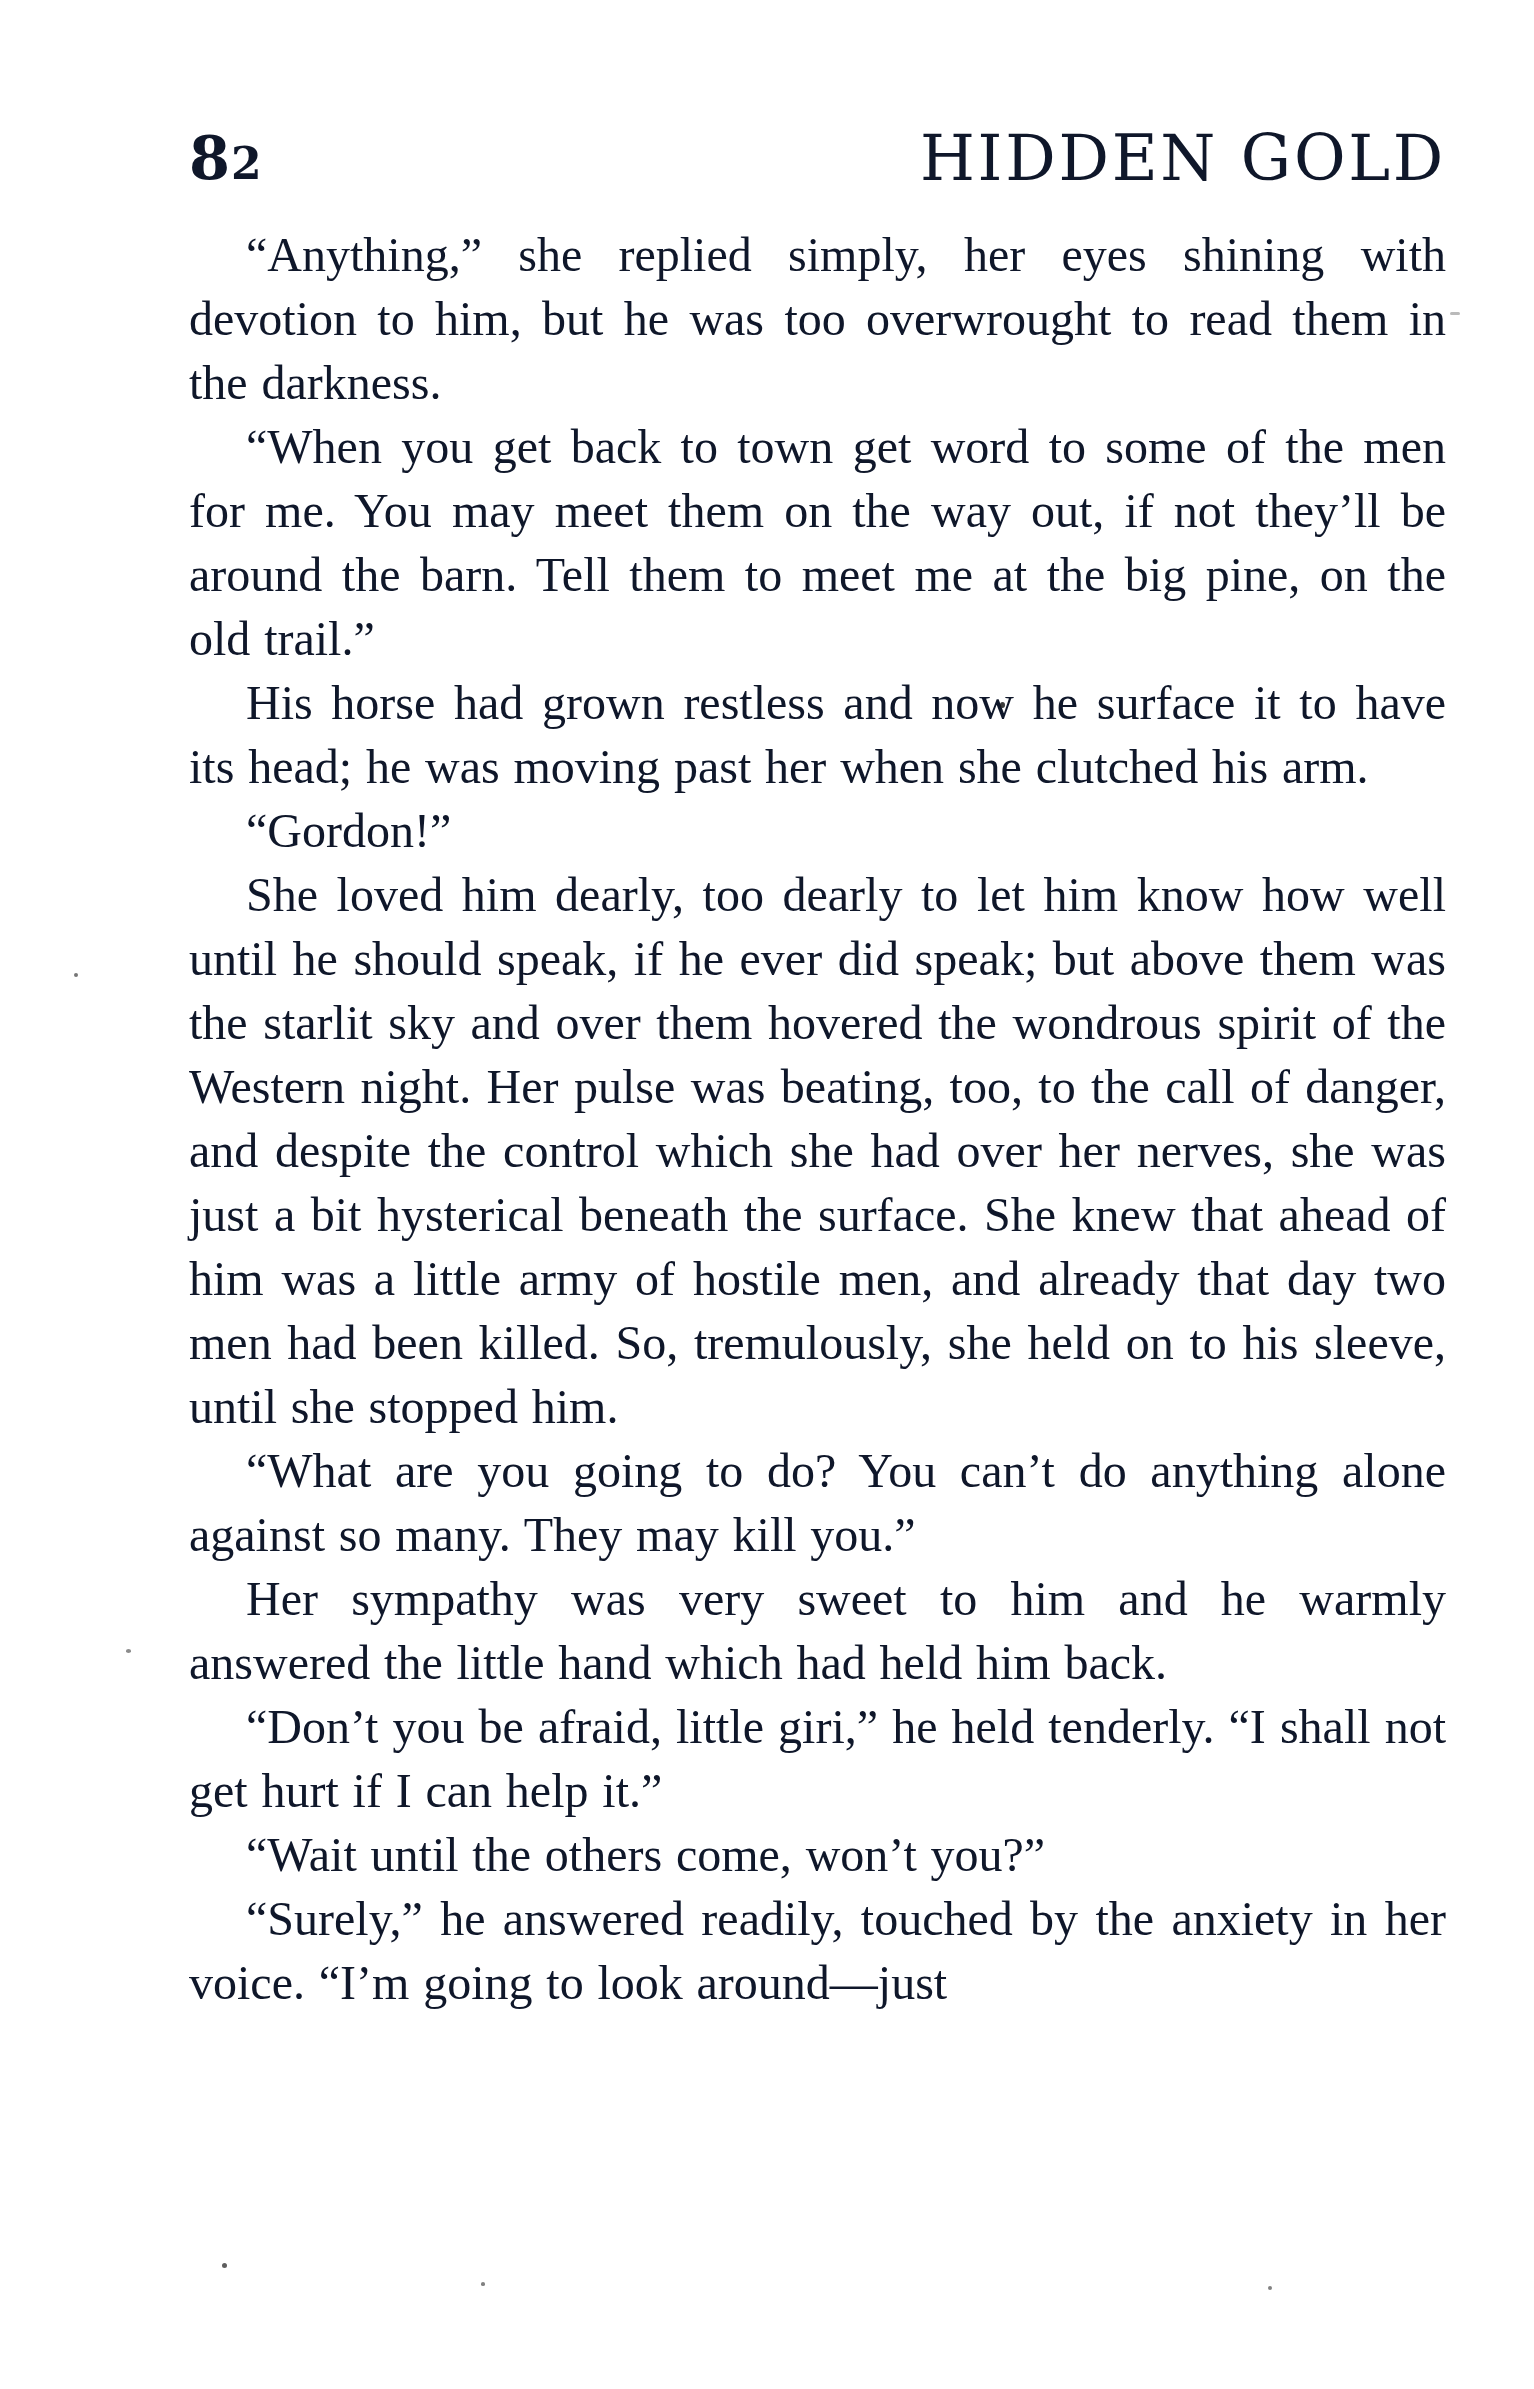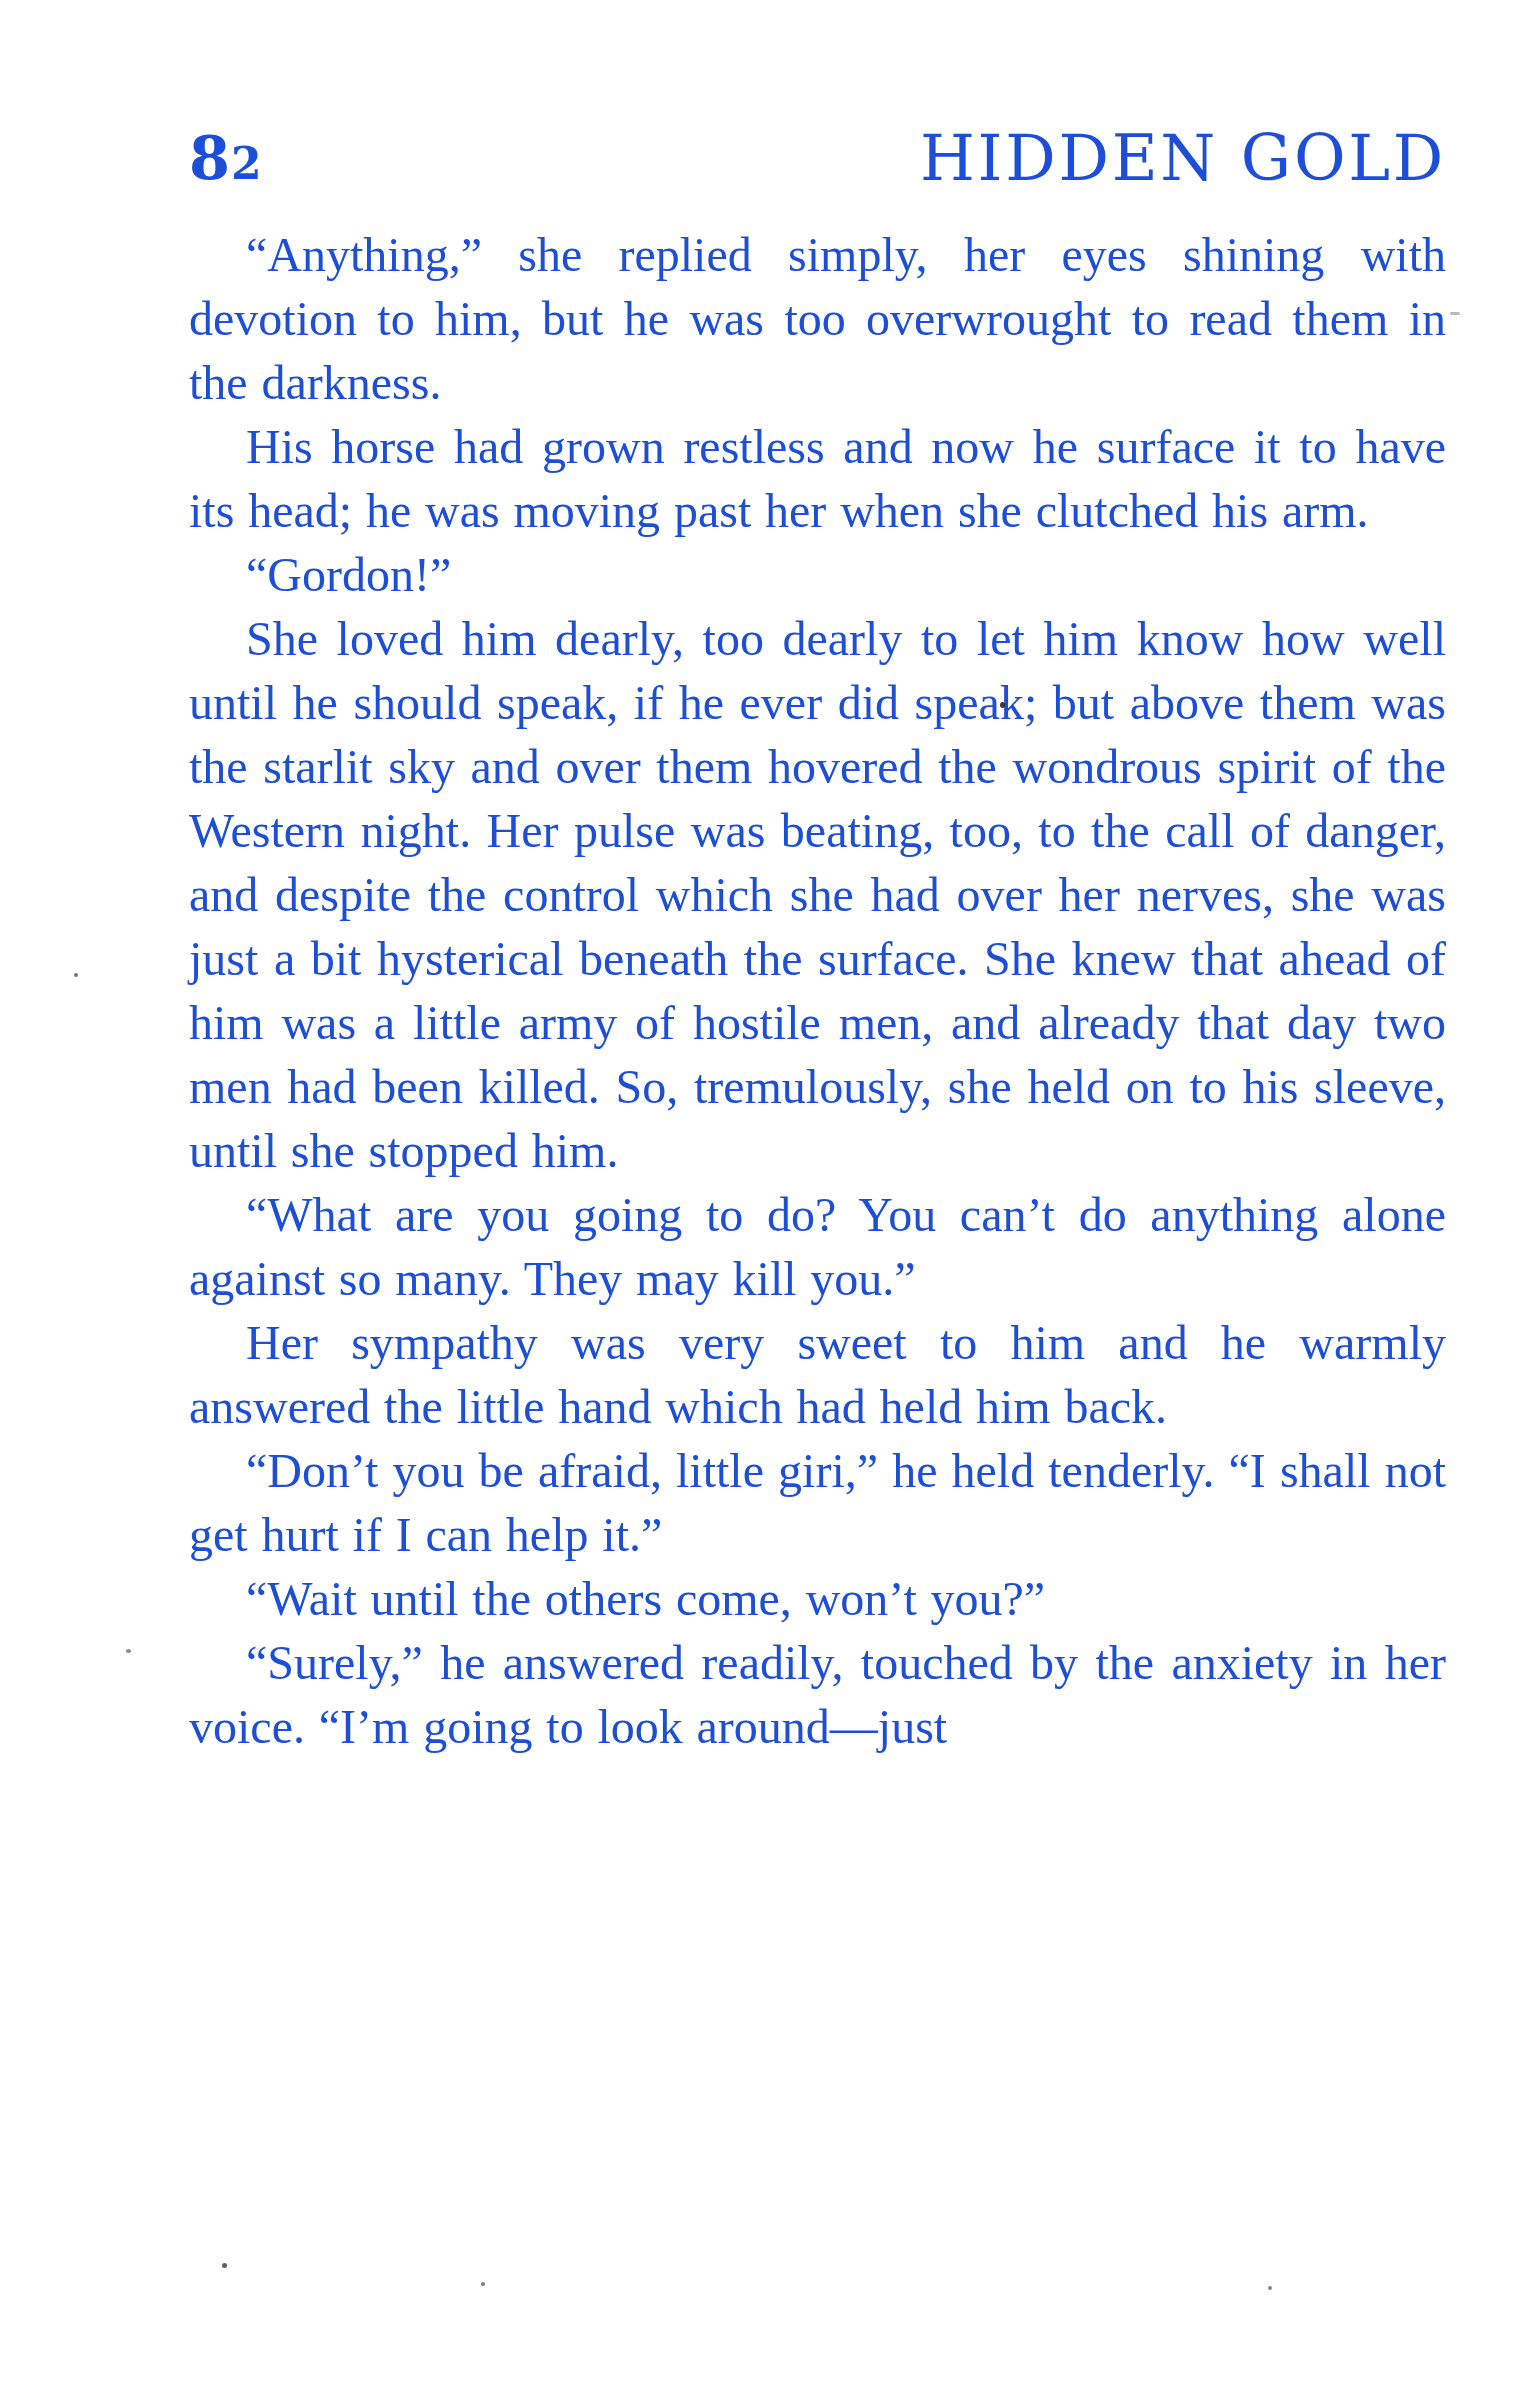--- a/index.html
+++ b/index.html
@@ -7,21 +7,21 @@
     width: 1535px;
     height: 2389px;
     background: #ffffff;
     position: relative;
     overflow: hidden;
   }
   .page {
     position: absolute;
     inset: 0;
     font-family: "DejaVu Serif", "Liberation Serif", serif;
-    color: #1d4ed8;
+    color: #0f172a;
     -webkit-font-smoothing: antialiased;
   }
   
   .running-header {
     position: absolute;
     top: 124px;
     left: 189px;
     width: 1257px;
     height: 71px;
   }
@@ -84,20 +84,21 @@
 
 <div class="page">
 
   <div class="running-header">
     <span class="page-number">82</span>
     <span class="header-title">HIDDEN GOLD</span>
   </div>
 
   <div class="body-text">
     <p>“Anything,” she replied simply, her eyes shining with devotion to him, but he was too overwrought to read them in the darkness.</p>
+    <p>“When you get back to town get word to some of the men for me.  You may meet them on the way out, if not they’ll be around the barn.  Tell them to meet me at the big pine, on the old trail.”</p>
     <p>His horse had grown restless and now he surface it to have its head; he was moving past her when she clutched his arm.</p>
     <p>“Gordon!”</p>
     <p>She loved him dearly, too dearly to let him know how well until he should speak, if he ever did speak; but above them was the starlit sky and over them hovered the wondrous spirit of the Western night.  Her pulse was beating, too, to the call of danger, and despite the control which she had over her nerves, she was just a bit hysterical beneath the surface.  She knew that ahead of him was a little army of hostile men, and already that day two men had been killed.  So, tremulously, she held on to his sleeve, until she stopped him.</p>
     <p>“What are you going to do?  You can’t do anything alone against so many.  They may kill you.”</p>
     <p>Her sympathy was very sweet to him and he warmly answered the little hand which had held him back.</p>
     <p>“Don’t you be afraid, little giri,” he held tenderly.  “I shall not get hurt if I can help it.”</p>
     <p>“Wait until the others come, won’t you?”</p>
     <p>“Surely,” he answered readily, touched by the anxiety in her voice.  “I’m going to look around—just</p>
   </div>
 

